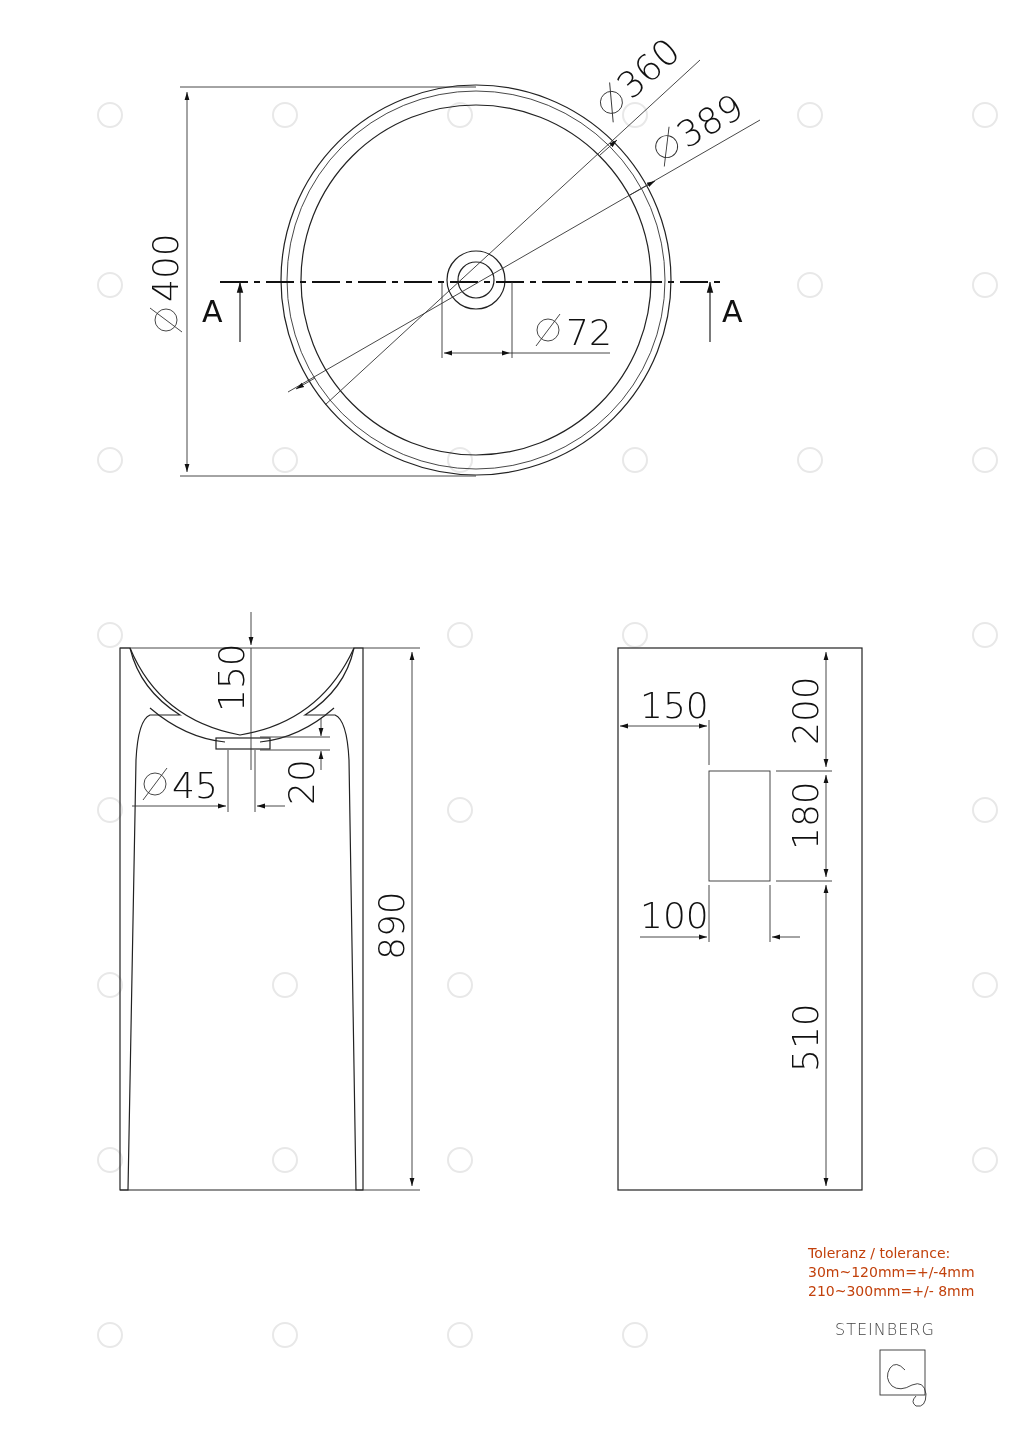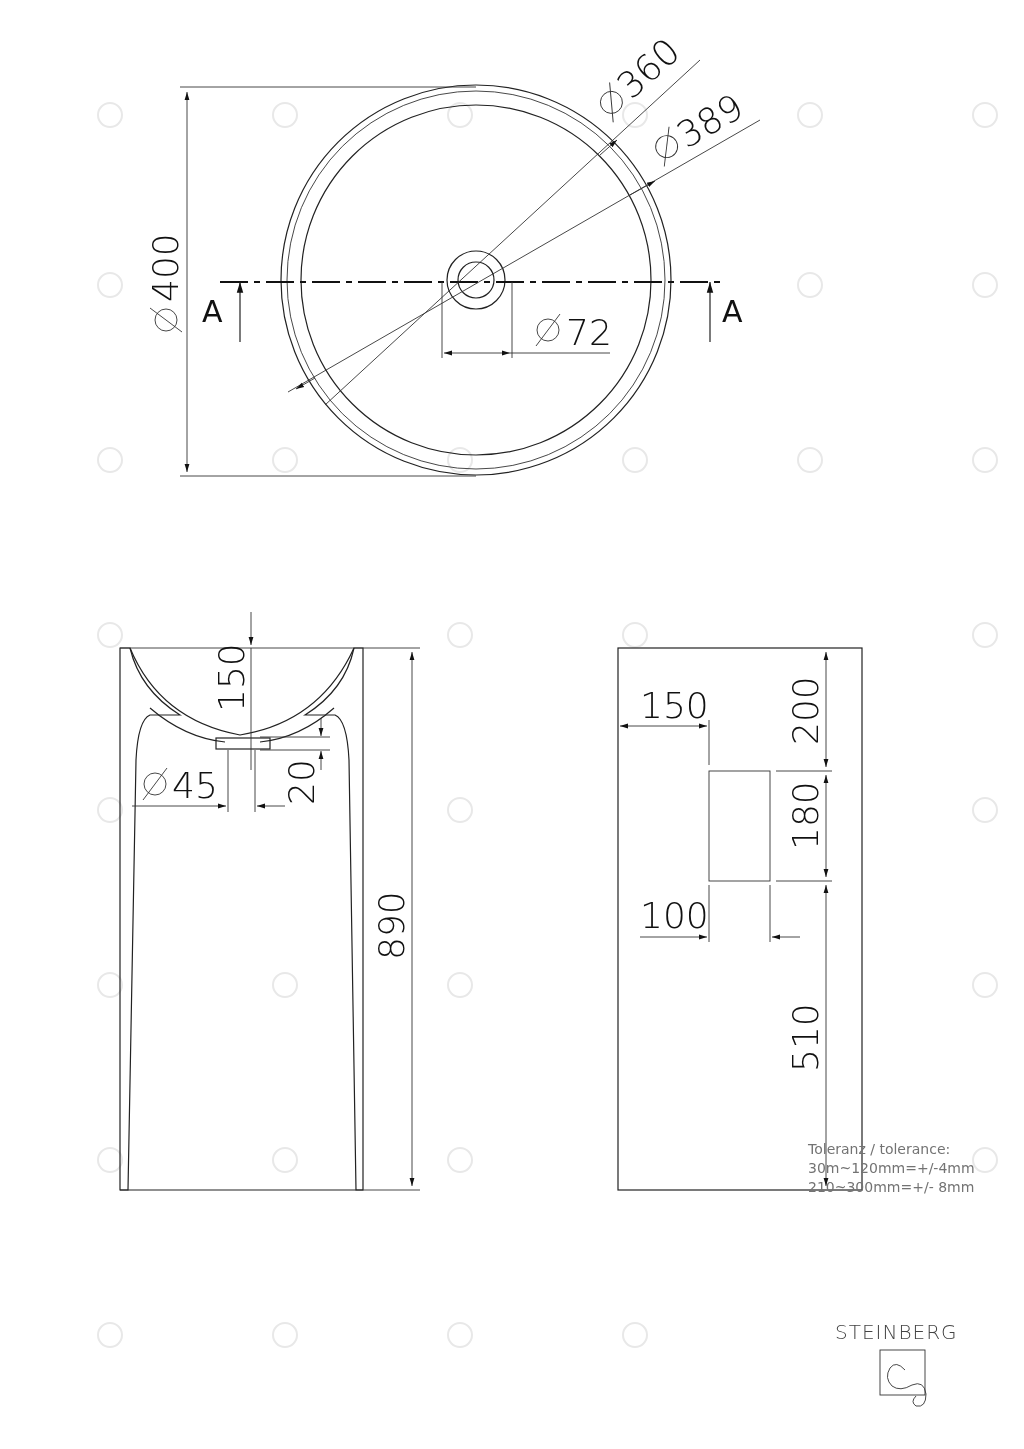--- a/index.html
+++ b/index.html
@@ -5,24 +5,24 @@
   html, body { margin: 0; padding: 0; background: #ffffff; }
   body { width: 1024px; height: 1449px; position: relative; overflow: hidden;
          font-family: "DejaVu Sans", sans-serif; }
   svg { position: absolute; left: 0; top: 0; }
   .ln { stroke: #222; stroke-width: 1.2; fill: none; }
   .thin { stroke: #333; stroke-width: 0.9; fill: none; }
   .thick { stroke: #111; stroke-width: 2; fill: none; }
   .dim { font-family: "DejaVu Sans", sans-serif; font-size: 36px; fill: #111; font-weight: 300; }
   .lbl { font-family: "DejaVu Sans", sans-serif; font-size: 30px; fill: #111; }
   .wm { fill: none; stroke: #e8e8e8; stroke-width: 2; }
-  .tol { position: absolute; left: 808px; top: 1140px; font-size: 14px; line-height: 19px; color: #737373;
+  .tol { position: absolute; left: 808px; top: 1244px; font-size: 14px; line-height: 19px; color: #c2410c;
          font-family: "DejaVu Sans", sans-serif; }
   .tol div { white-space: nowrap; }
-  .brand { position: absolute; left: 835px; top: 1320px; font-size: 20px; letter-spacing: 1px;
+  .brand { position: absolute; left: 835px; top: 1320px; font-size: 16px; letter-spacing: 1px;
            color: #444; font-family: "DejaVu Sans", sans-serif; font-weight: 300; }
 </style>
 </head>
 <body>
 
 <svg width="1024" height="1449" viewBox="0 0 1024 1449">
   <defs>
     <marker id="arr" viewBox="0 0 10 10" refX="10" refY="5" markerWidth="9" markerHeight="9" orient="auto-start-reverse">
       <path d="M0,2 L10,5 L0,8 z" fill="#111"></path>
     </marker>

